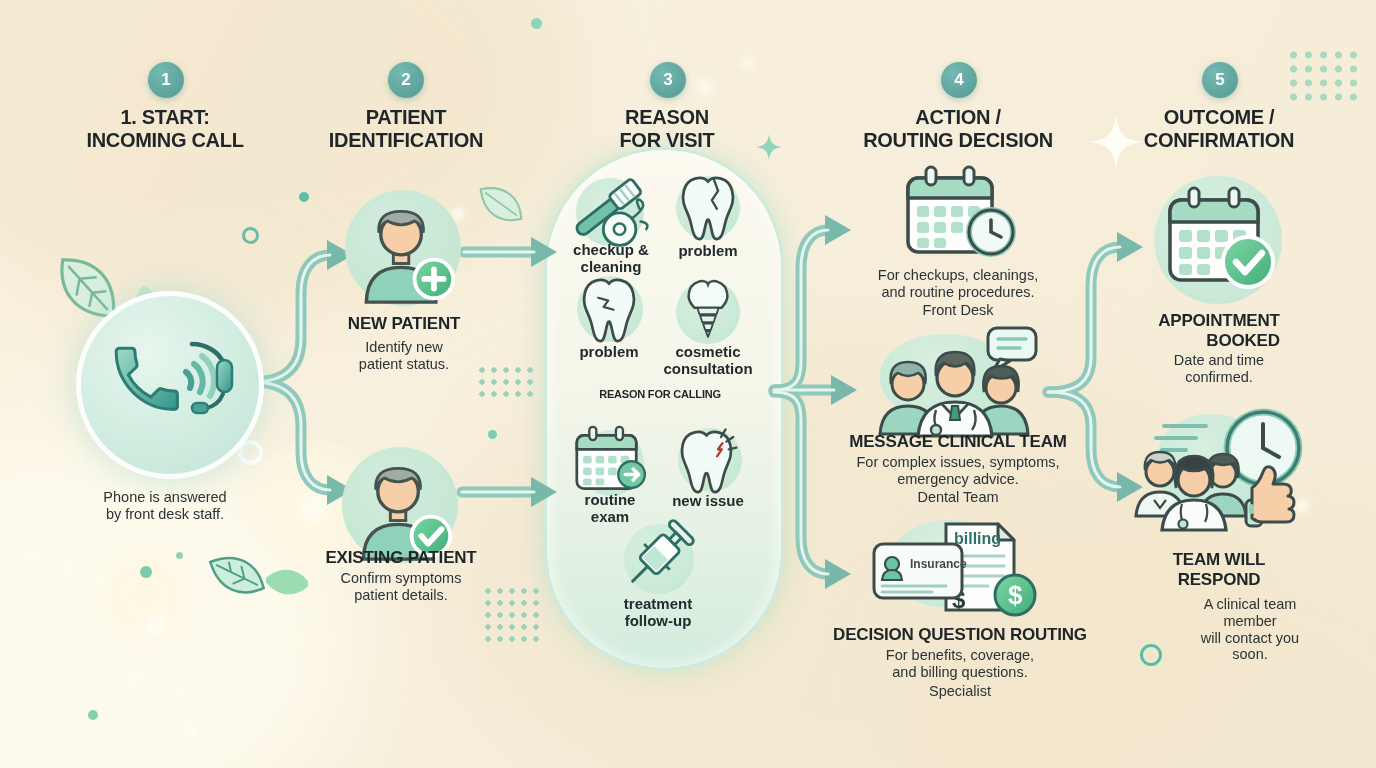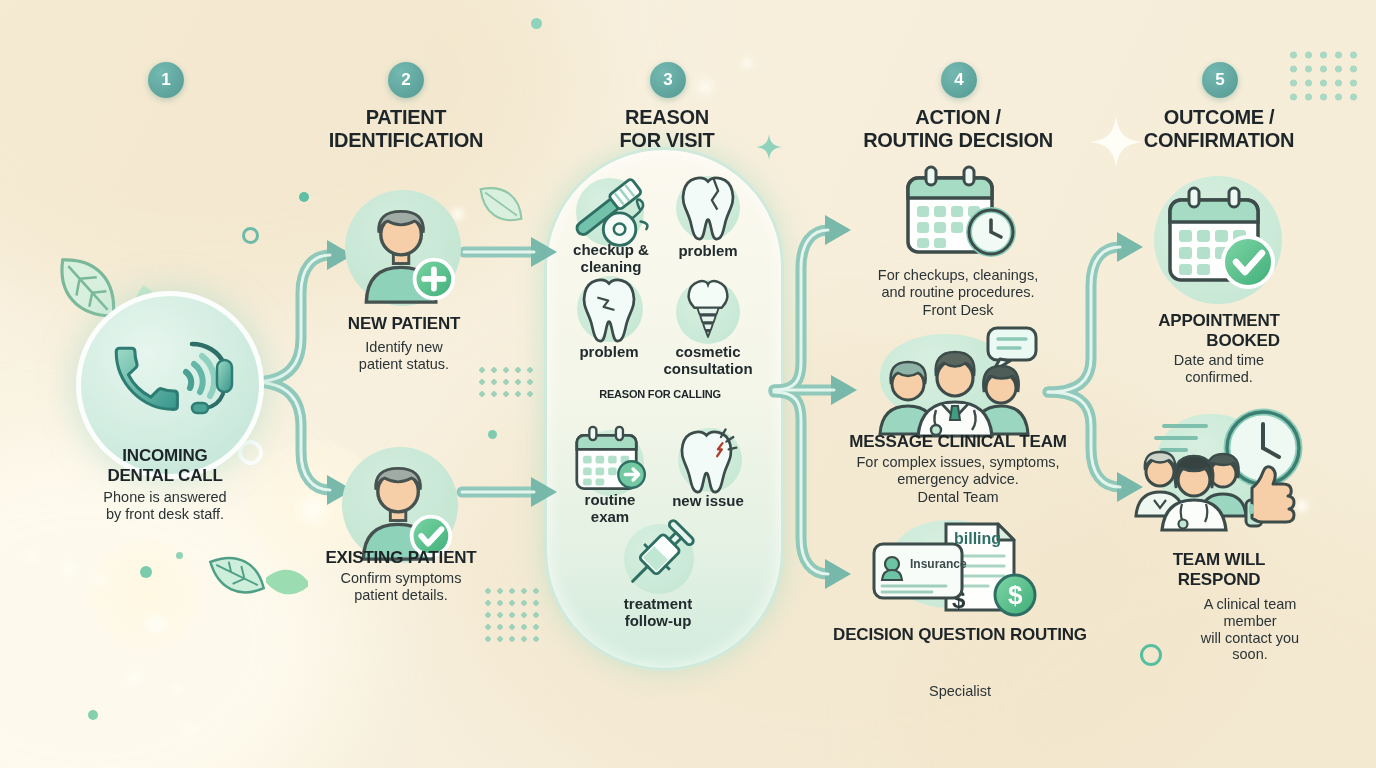--- a/index.html
+++ b/index.html
@@ -158,20 +158,22 @@
   <div class="stepnum z3" style="left:650px;top:62px;">
       <span>3</span>
     </div>
   <div class="stepnum z3" style="left:941px;top:62px;">
       <span>4</span>
     </div>
   <div class="stepnum z3" style="left:1202px;top:62px;">
       <span>5</span>
     </div>
 
+  <div class="steptitle ctr z3" style="left:165px;top:106px;">1. START:
+INCOMING CALL</div>
   <div class="steptitle ctr z3" style="left:406px;top:106px;">PATIENT
 IDENTIFICATION</div>
   <div class="steptitle ctr z3" style="left:667px;top:106px;">REASON
 FOR VISIT</div>
   <div class="steptitle ctr z3" style="left:958px;top:106px;">ACTION /
 ROUTING DECISION</div>
   <div class="steptitle ctr z3" style="left:1219px;top:106px;">OUTCOME /
 CONFIRMATION</div>
 
   <div id="phone-circle" class="z2">
@@ -189,22 +191,20 @@
         <path d="M82 42 A13 13 0 0 1 86 58" stroke="#49a193" stroke-width="6"></path>
         <path d="M90 34 A22 22 0 0 1 96 62" stroke="#65b7a8" stroke-width="6"></path>
         <path d="M98 26 A31 31 0 0 1 106 66" stroke="#8fd0c0" stroke-width="6"></path>
       </g>
       <path d="M88 14 A34 30 0 0 1 120 34" stroke="#2d6f68" stroke-width="4.5" fill="none" stroke-linecap="round"></path>
       <rect x="113" y="30" width="15" height="32" rx="7.5" fill="url(#tealg)" stroke="#2d7d74" stroke-width="2.5"></rect>
       <path d="M119 64 Q114 76 102 78" stroke="#2d6f68" stroke-width="4" fill="none" stroke-linecap="round"></path>
       <rect x="88" y="73" width="16" height="10" rx="5" fill="#4ba396" stroke="#2d7d74" stroke-width="2.5"></rect>
     </svg>
   </div>
-  <div class="node-title ctr z3" style="left:165px;top:446px;">INCOMING
-DENTAL CALL</div>
   <div class="node-desc ctr z3" style="left:165px;top:489px;">Phone is answered
 by front desk staff.</div>
 
   <div class="person-circle z2" style="left:345px;top:190px;">
     <svg width="116" height="112" viewBox="0 0 120 116">
       <defs>
           <linearGradient id="badgeg" x1="0" y1="0" x2="1" y2="1">
         <stop offset="0" stop-color="#7cd6a4"></stop>
             <stop offset="1" stop-color="#3fae79"></stop>
           </linearGradient>
@@ -382,20 +382,22 @@
     <text x="84" y="90" font-size="24" font-weight="bold" fill="#2c3a3c">$</text>
     <rect x="6" y="26" width="88" height="54" rx="9" fill="#f7fcf9" stroke="#3c4c4a" stroke-width="3"></rect>
     <circle cx="24" cy="46" r="7" fill="#6cc4a4" stroke="#3c4c4a" stroke-width="2.2"></circle>
     <path d="M14 62 q1 -10 10 -10 q9 0 10 10 z" fill="#6cc4a4" stroke="#3c4c4a" stroke-width="2.2"></path>
     <text x="42" y="50" font-size="12" font-weight="bold" fill="#3c4c4a">Insurance</text>
     <path d="M14 68 h64 M14 74 h50" stroke="#9fcfbc" stroke-width="2.8" stroke-linecap="round"></path>
     <circle cx="147" cy="77" r="20" fill="url(#dollarg)" stroke="#2f6f63" stroke-width="3"></circle>
     <text x="140" y="86" font-size="26" font-weight="bold" fill="#ffffff">$</text>
   </svg>
   <div class="node-title ctr z3" style="left:960px;top:625px;">DECISION QUESTION ROUTING</div>
+  <div class="node-desc ctr z3" style="left:960px;top:647px;">For benefits, coverage,
+and billing questions.</div>
   <div class="node-desc ctr z3" style="left:960px;top:683px;">Specialist</div>
 
   <div class="mintdisc z2" style="left:1154px;top:176px;width:128px;height:128px;"></div>
   <svg class="abs z3" style="left:1160px;top:182px;" width="118" height="112" viewBox="0 0 118 112">
     <rect x="10" y="18" width="88" height="80" rx="11" fill="#fdfefd" stroke="#3c4c4a" stroke-width="3.5"></rect>
     <path d="M10 29 a11 11 0 0 1 11 -11 h66 a11 11 0 0 1 11 11 v11 h-88 z" fill="#a6dcc4" stroke="#3c4c4a" stroke-width="3.5"></path>
     <rect x="29" y="6" width="10" height="19" rx="5" fill="#eef9f3" stroke="#3c4c4a" stroke-width="3"></rect>
     <rect x="69" y="6" width="10" height="19" rx="5" fill="#eef9f3" stroke="#3c4c4a" stroke-width="3"></rect>
     <g fill="#b3e0cb">
         <rect x="19" y="48" width="13" height="12" rx="3"></rect>

